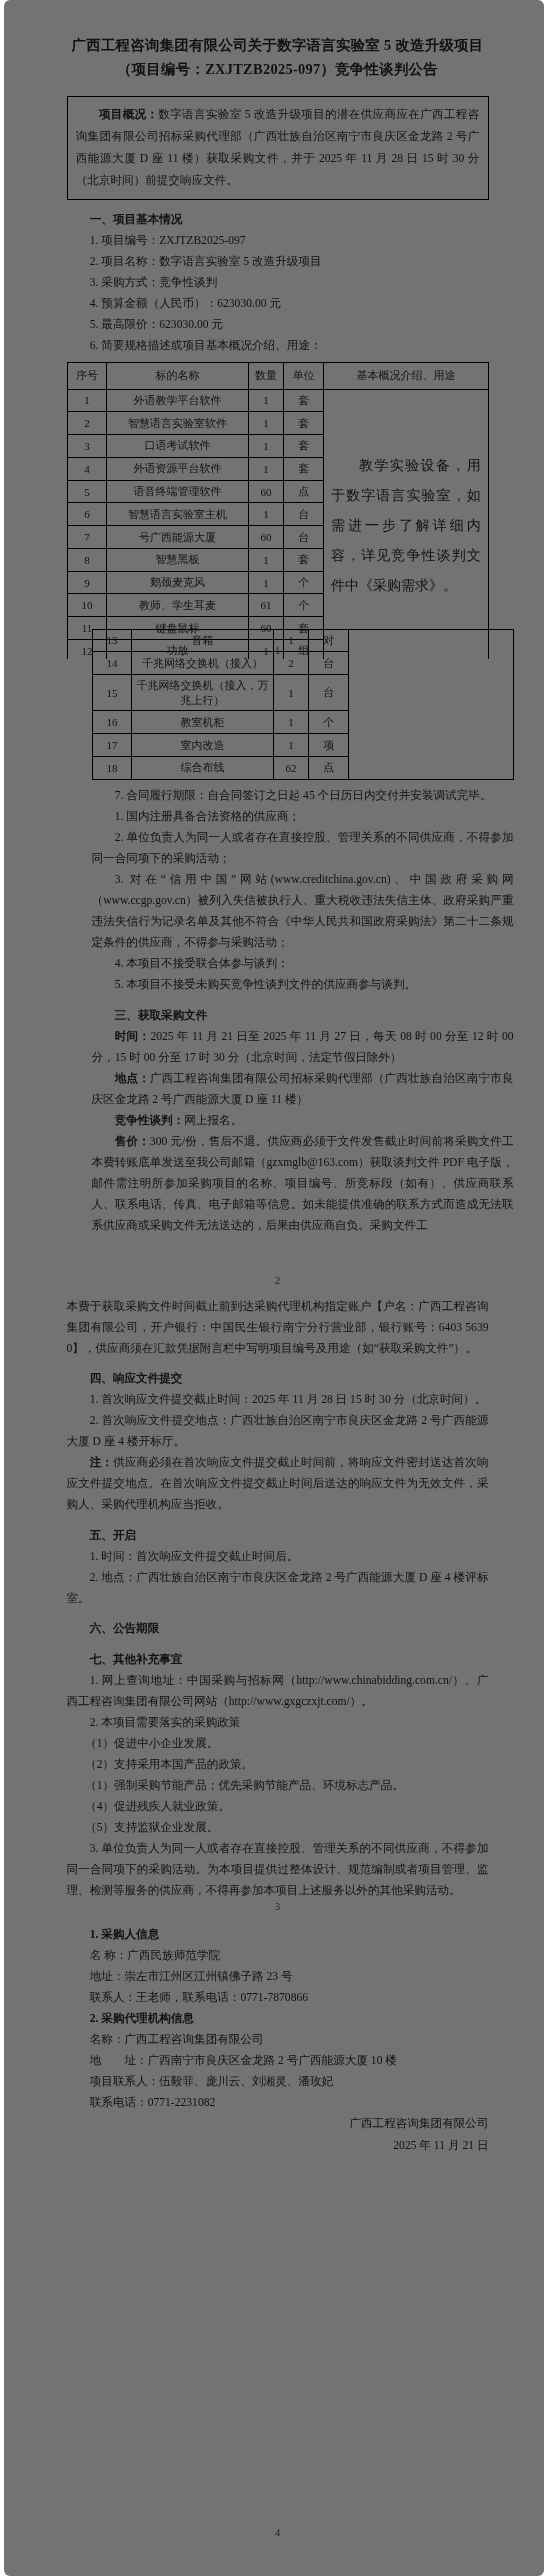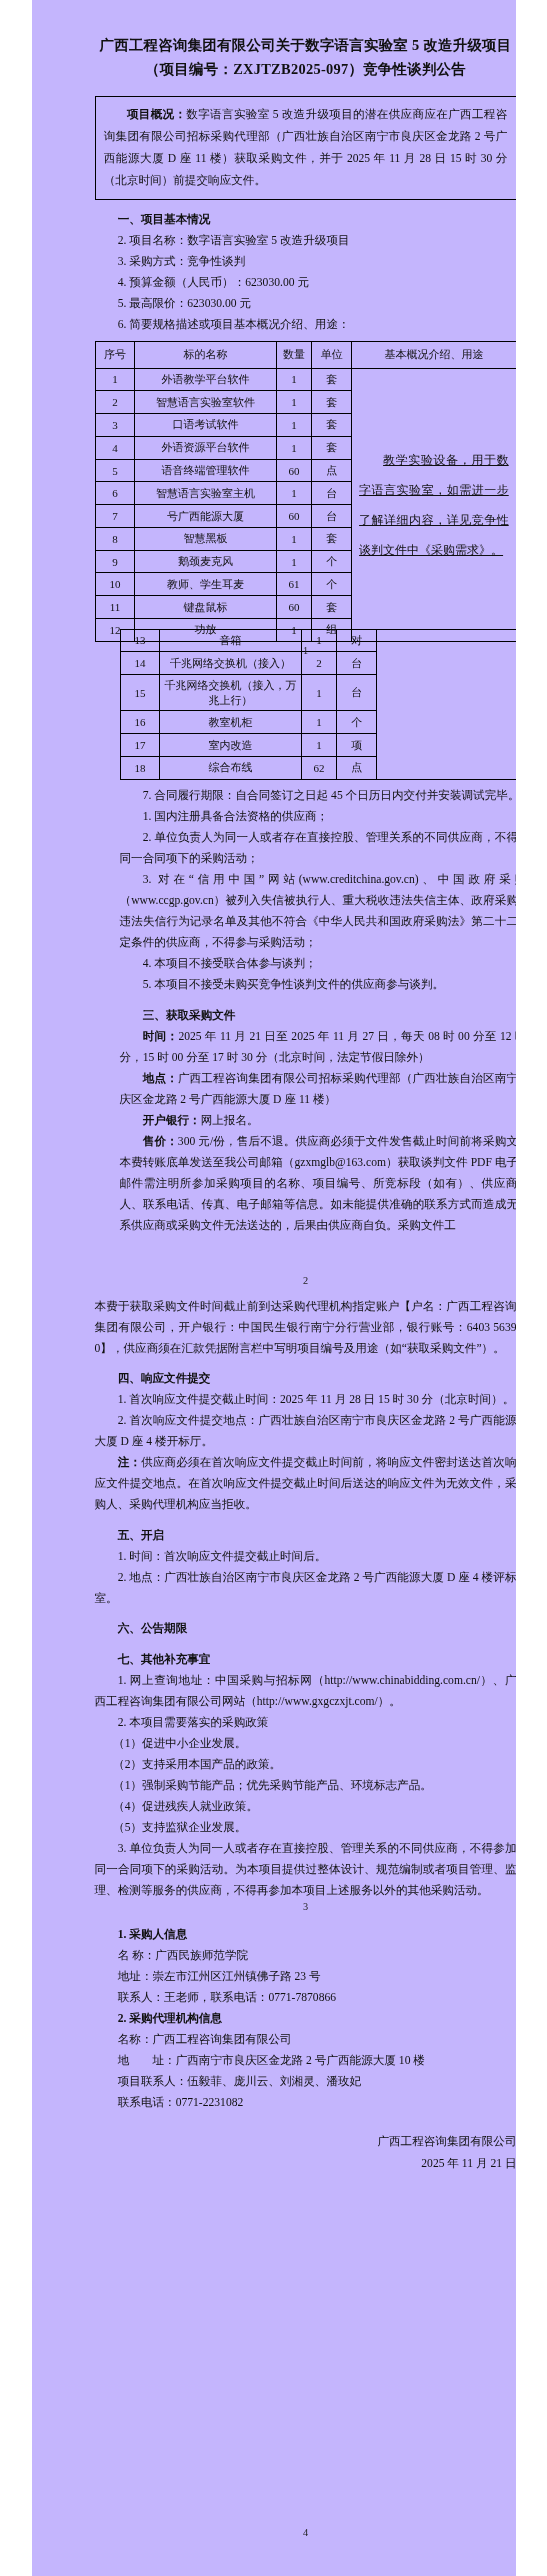--- a/index.html
+++ b/index.html
@@ -1,59 +1,60 @@
 <!DOCTYPE html>
 <html style="font-size:11px"><head>
 <meta charset="utf-8">
 <style>
   html,body{margin:0;padding:0;background:#ffffff;}
   body{font-family:"Liberation Serif","DejaVu Serif",serif;color:#111;}
-  .doc{position:relative;width:484px;height:2576px;background:#c4b5fd;margin:0 auto;overflow:hidden;}
+  .doc{position:relative;width:540px;height:2576px;background:#737373;margin:0 auto;overflow:hidden;border-radius:6px;}
   .page{position:absolute;left:0;width:548px;overflow:hidden;box-sizing:border-box;padding:0 63px;}
   #page1{top:0;height:659px;padding-top:33px;}
   #page2{top:623px;height:631px;padding-top:5.5px;margin-left:25px;}
   #page3{top:1290px;height:626px;padding-top:5.5px;}
   #page4{top:1916px;height:660px;padding-top:8.2px;}
   .title{font-size:14.4px;font-weight:700;text-align:center;line-height:24px;letter-spacing:0.3px;}
   .ov-box{border:1.4px solid #000;margin-top:15px;padding:6.8px 8.2px;font-size:11.6px;line-height:22px;text-align:justify;}
   .ov-box .inner{text-indent:2em;}
   .b{font-weight:700;}
   .h{font-size:11.6px;font-weight:700;line-height:21px;margin:9.6px 0 0 0;text-indent:2em;}
   .para{font-size:11.6px;line-height:21px;margin:0;text-align:justify;}
   .indent{text-indent:2em;}
   .indent15{text-indent:1.6em;}
   .noindent{text-indent:0;}
   table{border-collapse:collapse;width:100%;margin-top:5.5px;table-layout:fixed;}
   th,td{border:0.7px solid #000;font-size:11px;text-align:center;vertical-align:middle;padding:2.7px 2.1px;font-weight:400;}
   th{height:20.5px;}
   td{height:16.4px;}
   col.c-no{width:9.5%;} col.c-name{width:33.5%;} col.c-qty{width:8.5%;} col.c-unit{width:9.5%;} col.c-desc{width:39%;}
-  td.note-cell{text-align:left;vertical-align:middle;font-size:12px;line-height:30px;padding:4.1px 6.8px;text-decoration:underline;}
+  td.note-cell{text-align:left;vertical-align:middle;font-size:14px;line-height:30px;padding:4.1px 6.8px;}
   td.note-cell .note-inner{text-indent:2em;text-align:justify;}
   .pfooter{position:absolute;left:0;width:548px;text-align:center;font-size:10.3px;line-height:12.3px;color:#222;}
   #pf1{top:645px;} #pf2{top:1275px;} #pf3{top:1901px;} #pf4{top:2527px;}
-  .sig{margin-top:18px;text-align:right;font-size:11.6px;line-height:22px;}
+  .sig{text-align:right;font-size:11.6px;line-height:22px;}
   .gap8{margin-top:5.5px;}
 </style>
 </head>
 <body>
 
 <div class="doc">
 
   <div class="page" id="page1">
     <div class="title">
       <div>广西工程咨询集团有限公司关于数字语言实验室 5 改造升级项目</div>
       <div>（项目编号：ZXJTZB2025-097）竞争性谈判公告</div>
     </div>
 
     <div class="ov-box">
       <div class="inner"><span class="b">项目概况：</span><span>数字语言实验室 5 改造升级项目的潜在供应商应在广西工程咨询集团有限公司招标采购代理部（广西壮族自治区南宁市良庆区金龙路 2 号广西能源大厦 D 座 11 楼）获取采购文件，并于 2025 年 11 月 28 日 15 时 30 分（北京时间）前提交响应文件。</span></div>
     </div>
 
     <p class="h">一、项目基本情况</p>
+    <p class="para indent">1. 项目编号：ZXJTZB2025-097</p>
     <p class="para indent">2. 项目名称：数字语言实验室 5 改造升级项目</p>
     <p class="para indent">3. 采购方式：竞争性谈判</p>
     <p class="para indent">4. 预算金额（人民币）：623030.00 元</p>
     <p class="para indent">5. 最高限价：623030.00 元</p>
     <p class="para indent">6. 简要规格描述或项目基本概况介绍、用途：</p>
 
     <table>
       <colgroup>
           <col class="c-no">
           <col class="c-name">
@@ -204,21 +205,21 @@
 
     <p class="para indent">1. 国内注册具备合法资格的供应商；</p>
     <p class="para indent">2. 单位负责人为同一人或者存在直接控股、管理关系的不同供应商，不得参加同一合同项下的采购活动；</p>
     <p class="para indent">3. 对在“信用中国”网站(www.creditchina.gov.cn)、中国政府采购网（www.ccgp.gov.cn）被列入失信被执行人、重大税收违法失信主体、政府采购严重违法失信行为记录名单及其他不符合《中华人民共和国政府采购法》第二十二条规定条件的供应商，不得参与采购活动；</p>
     <p class="para indent">4. 本项目不接受联合体参与谈判；</p>
     <p class="para indent">5. 本项目不接受未购买竞争性谈判文件的供应商参与谈判。</p>
 
     <p class="h">三、获取采购文件</p>
     <p class="para indent"><span class="b">时间：</span><span>2025 年 11 月 21 日至 2025 年 11 月 27 日，每天 08 时 00 分至 12 时 00 分，15 时 00 分至 17 时 30 分（北京时间，法定节假日除外）</span></p>
     <p class="para indent"><span class="b">地点：</span><span>广西工程咨询集团有限公司招标采购代理部（广西壮族自治区南宁市良庆区金龙路 2 号广西能源大厦 D 座 11 楼）</span></p>
-    <p class="para indent"><span class="b">开户银行：</span><span>网上报名。</span></p>
+    <p class="para indent"><span class="b">竞争性谈判：</span><span>网上报名。</span></p>
     <p class="para indent"><span class="b">售价：</span><span>300 元/份，售后不退。供应商必须于文件发售截止时间前将采购文件工本费转账底单发送至我公司邮箱（gzxmglb@163.com）获取谈判文件 PDF 电子版，邮件需注明所参加采购项目的名称、项目编号、所竞标段（如有）、供应商联系人、联系电话、传真、电子邮箱等信息。如未能提供准确的联系方式而造成无法联系供应商或采购文件无法送达的，后果由供应商自负。采购文件工</span></p>
   </div>
 
   <div class="page" id="page3">
     <p class="para noindent">本费于获取采购文件时间截止前到达采购代理机构指定账户【户名：广西工程咨询集团有限公司，开户银行：中国民生银行南宁分行营业部，银行账号：6403 5639 0】，供应商须在汇款凭据附言栏中写明项目编号及用途（如“获取采购文件”）。</p>
 
     <p class="h">四、响应文件提交</p>
     <p class="para indent">1. 首次响应文件提交截止时间：2025 年 11 月 28 日 15 时 30 分（北京时间）。</p>
     <p class="para indent">2. 首次响应文件提交地点：广西壮族自治区南宁市良庆区金龙路 2 号广西能源大厦 D 座 4 楼开标厅。</p>
     <p class="para indent"><span class="b">注：</span><span>供应商必须在首次响应文件提交截止时间前，将响应文件密封送达首次响应文件提交地点。在首次响应文件提交截止时间后送达的响应文件为无效文件，采购人、采购代理机构应当拒收。</span></p>

